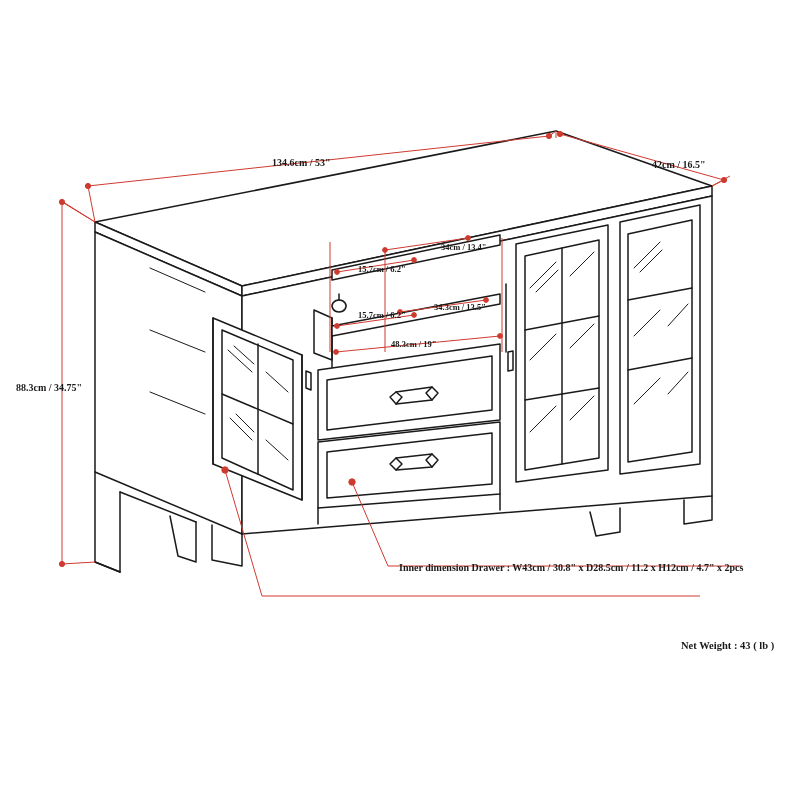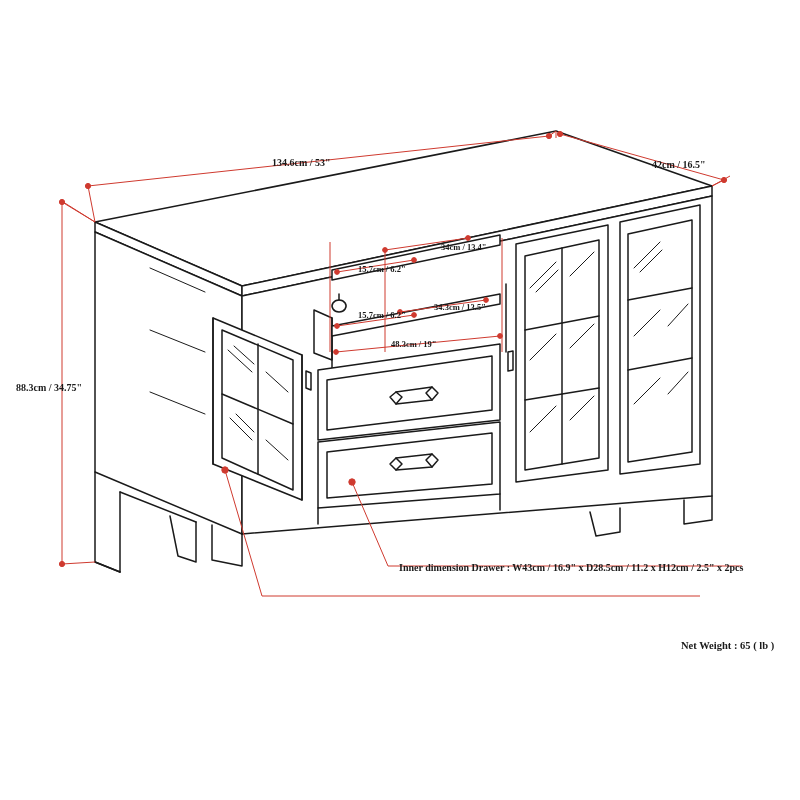--- a/index.html
+++ b/index.html
@@ -234,18 +234,18 @@
   <div class="lbl dim-lbl-sm" style="left:441px; top:243px;">34cm / 13.4"</div>
 
   <div class="lbl dim-lbl-sm" style="left:358px; top:265px;">15.7cm / 6.2"</div>
 
   <div class="lbl dim-lbl-sm" style="left:434px; top:303px;">34.3cm / 13.5"</div>
 
   <div class="lbl dim-lbl-sm" style="left:358px; top:311px;">15.7cm / 6.2"</div>
 
   <div class="lbl dim-lbl-sm" style="left:391px; top:340px;">48.3cm / 19"</div>
 
-  <div class="lbl note-lbl" style="left:399px; top:563px;">Inner dimension Drawer : W43cm / 16.9" x D28.5cm / 11.2 x H12cm / 2.5" x 2pcs</div>
-
-
-  <div class="lbl weight-lbl" style="left:681px; top:641px;">Net Weight : 65 ( lb )</div>
+  <div class="lbl note-lbl" style="left:399px; top:563px;">Inner dimension Drawer : W43cm / 30.8" x D28.5cm / 11.2 x H12cm / 4.7" x 2pcs</div>
+
+
+  <div class="lbl weight-lbl" style="left:681px; top:641px;">Net Weight : 43 ( lb )</div>
 
 </div>
 
 </body></html>

